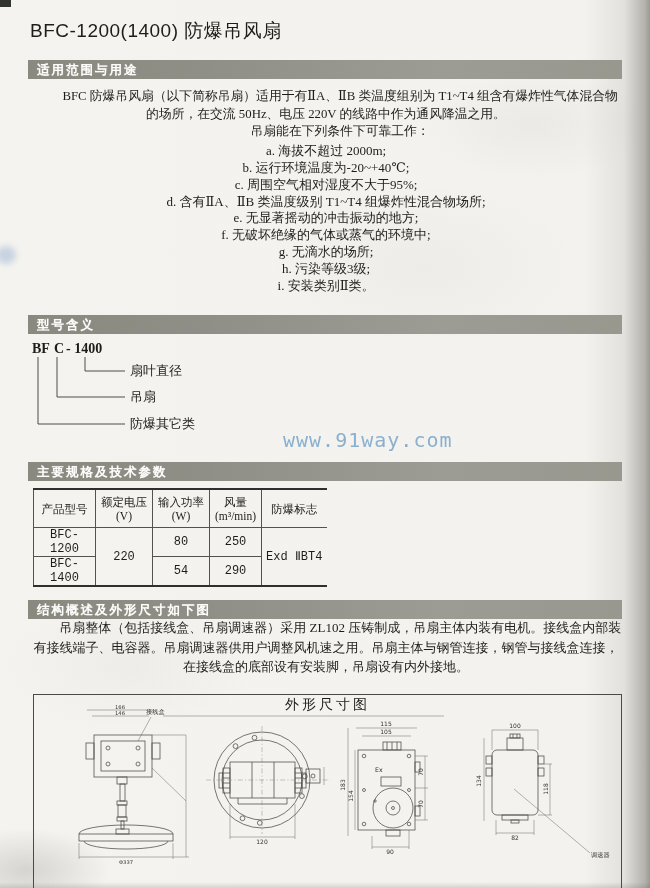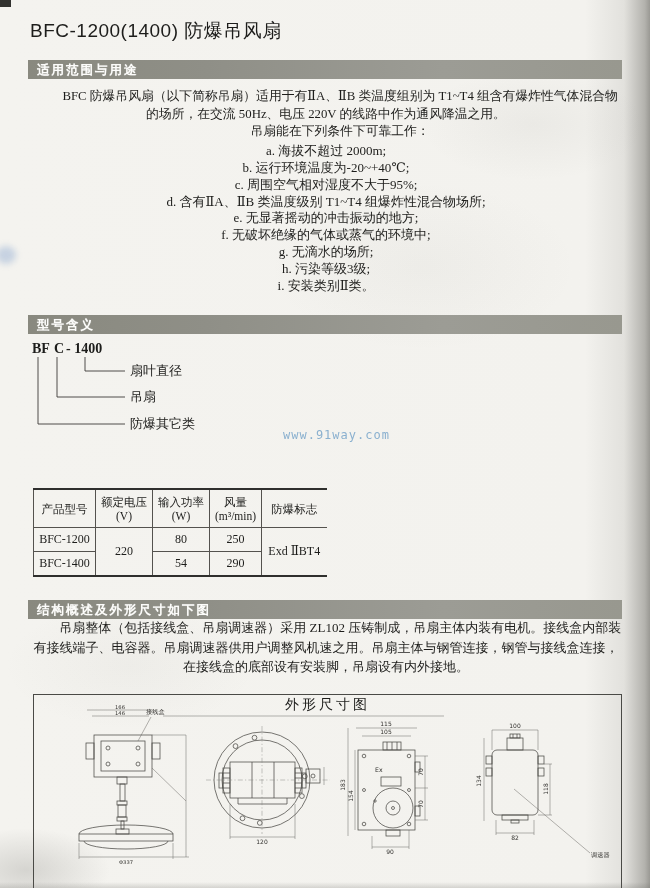--- a/index.html
+++ b/index.html
@@ -25,28 +25,28 @@
     background:linear-gradient(90deg,#89897f 0%,#8f8f87 30%,#9c9c95 70%,#98988f 100%);
     color:#fdfdfb;font-family:"Liberation Sans","DejaVu Sans",sans-serif;
     font-size:12.5px;font-weight:bold;letter-spacing:2px;padding-left:9px;box-sizing:border-box;
     text-shadow:0 0 1px rgba(255,255,255,0.4);}
   .textblock{position:absolute;left:30px;width:592px;font-size:12.8px;line-height:17.6px;text-align:center;}
   .textblock p{margin:0;text-indent:2.2em;}
   .cond-list{list-style:none;margin:2px 0 0 0;padding:0;}
   .cond-list li{line-height:16.9px;font-size:13px;}
   .model-svg{position:absolute;left:30px;top:338px;}
   .watermark{position:absolute;left:283px;top:428px;font-family:"DejaVu Sans Mono",monospace;
-    font-size:12px;letter-spacing:1px;color:#8ab0cf;}
+    font-size:20px;letter-spacing:1px;color:#8ab0cf;}
   .spec-wrap{position:absolute;left:33px;top:488px;width:589px;display:flex;gap:29px;}
   .spec-gap{width:11px;}
   table.spec{border-collapse:collapse;font-size:12px;text-align:center;
     border-top:2px solid #2f2f2d;border-bottom:2px solid #2f2f2d;table-layout:fixed;}
   table.spec th,table.spec td{border:1px solid #54524e;padding:0 2px;vertical-align:middle;}
   table.spec th{font-weight:normal;font-size:11.5px;white-space:pre-line;height:37px;line-height:14px;}
-  table.spec td{height:23px;}
+  table.spec td{height:23px;font-family:Liberation Mono, monospace;}
   table.t-left{width:293px;}
   table.t-right{width:285px;}
   table.t-left th:last-child,table.t-left td:last-child{border-right:none;}
   table.t-right th:first-child,table.t-right td:first-child{border-left:none;}
   table.t-right th:last-child,table.t-right td:last-child{border-right:none;}
   table.t-right td{height:47px;}
   .structure-text{top:618px;font-size:13px;line-height:19.6px;}
   .drawbox{position:absolute;left:33px;top:694px;width:589px;height:232px;
     border:1px solid #4a4a46;box-sizing:border-box;}
   .drawtitle{position:absolute;left:50%;top:1px;transform:translateX(-50%);
@@ -100,20 +100,21 @@
     </g>
     <g fill="#1d1d1b" font-family="Liberation Serif, DejaVu Serif, serif" font-size="13">
       <text x="100" y="37">扇叶直径</text>
       <text x="100" y="63">吊扇</text>
       <text x="100" y="90">防爆其它类</text>
     </g>
   </svg>
 
   <div class="watermark">www.91way.com</div>
 
+  <div class="bar" style="top:462px">主要规格及技术参数</div>
   <div class="spec-wrap">
     <table class="spec t-left">
       <colgroup>
           <col style="width:62px">
           <col style="width:57px">
           <col style="width:57px">
           <col style="width:52px">
           <col style="width:65px">
         </colgroup>
       <tbody>

